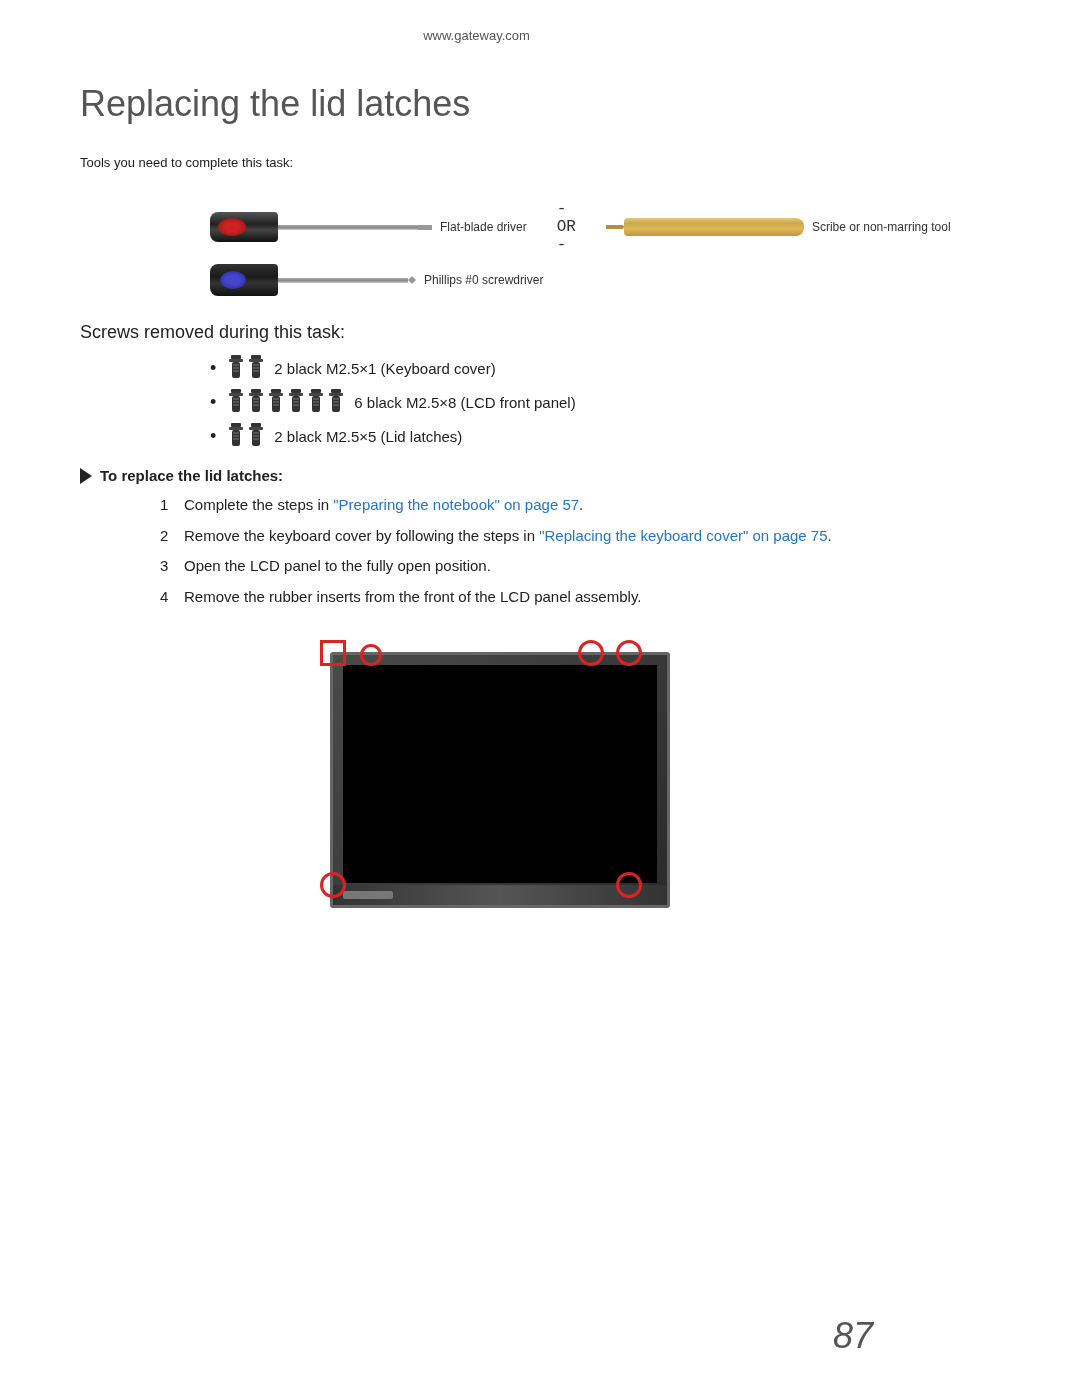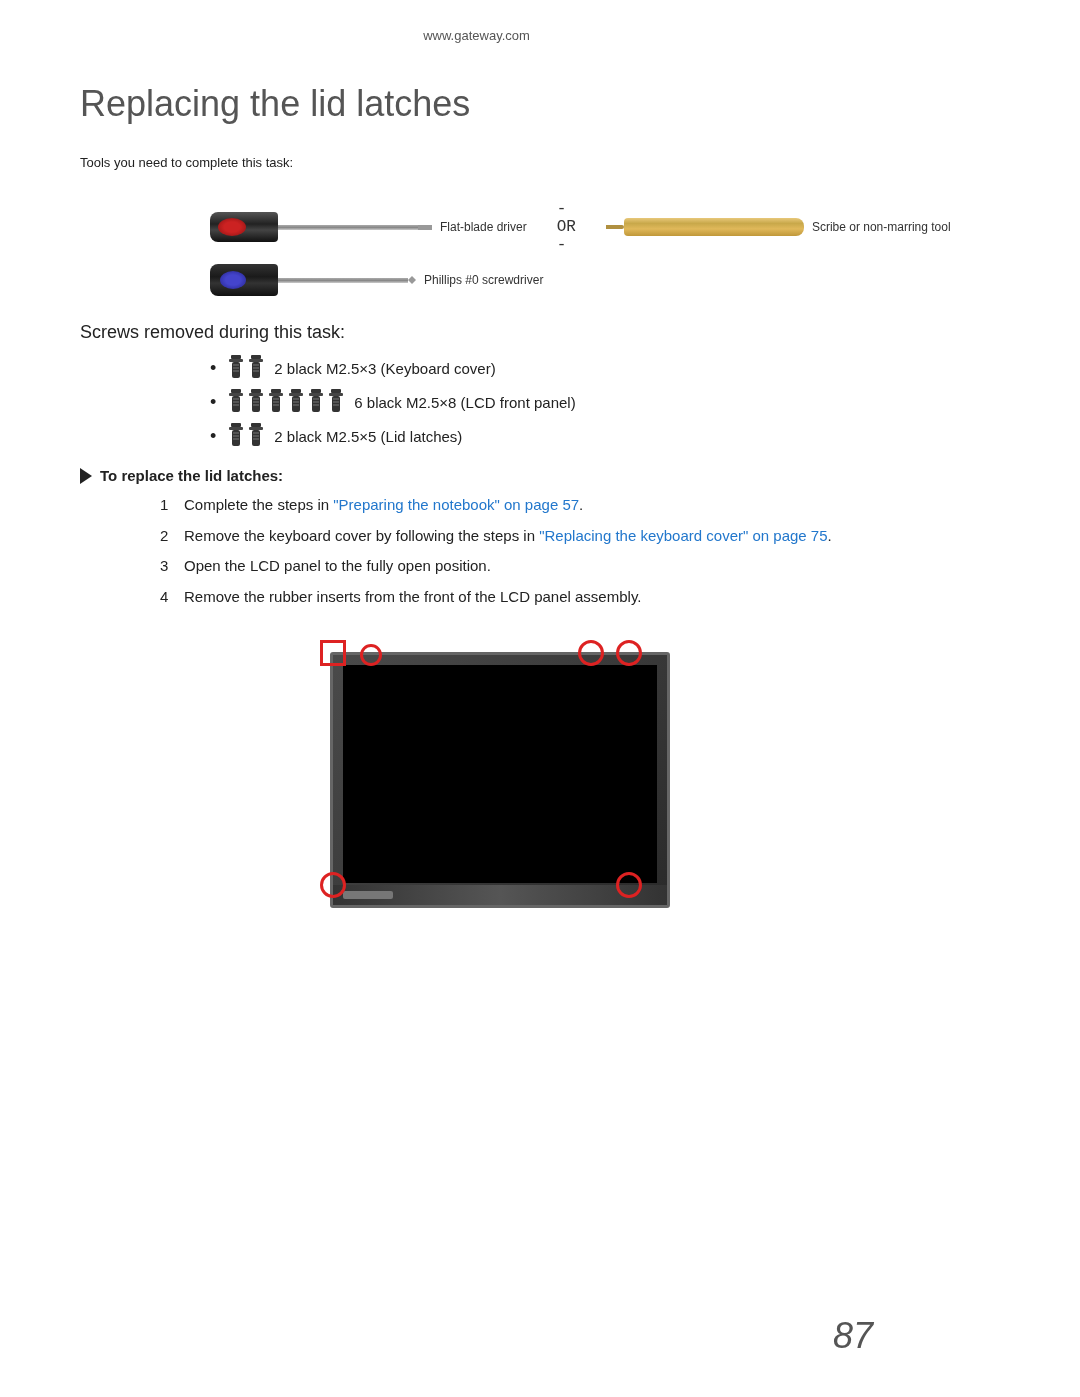--- a/index.html
+++ b/index.html
@@ -292,21 +292,21 @@
           </svg>
           <svg width="20" height="26" viewBox="0 0 20 26">
             <rect x="5" y="0" width="10" height="4" rx="1" fill="#333"></rect>
             <rect x="3" y="4" width="14" height="3" rx="1" fill="#444"></rect>
             <rect x="6" y="7" width="8" height="16" rx="2" fill="#333"></rect>
             <rect x="7" y="9" width="6" height="2" fill="#555"></rect>
             <rect x="7" y="12" width="6" height="2" fill="#555"></rect>
             <rect x="7" y="15" width="6" height="2" fill="#555"></rect>
           </svg>
         </span>
-        <span>2 black M2.5×3 (Keyboard cover)</span>
+        <span>2 black M2.5×1 (Keyboard cover)</span>
       </li>
 
       <li>
         <span class="bullet">•</span>
         <span class="screw-group">
           <svg width="20" height="26" viewBox="0 0 20 26">
               <rect x="5" y="0" width="10" height="4" rx="1" fill="#333"></rect>
               <rect x="3" y="4" width="14" height="3" rx="1" fill="#444"></rect>
               <rect x="6" y="7" width="8" height="16" rx="2" fill="#333"></rect>
               <rect x="7" y="9" width="6" height="2" fill="#555"></rect>

